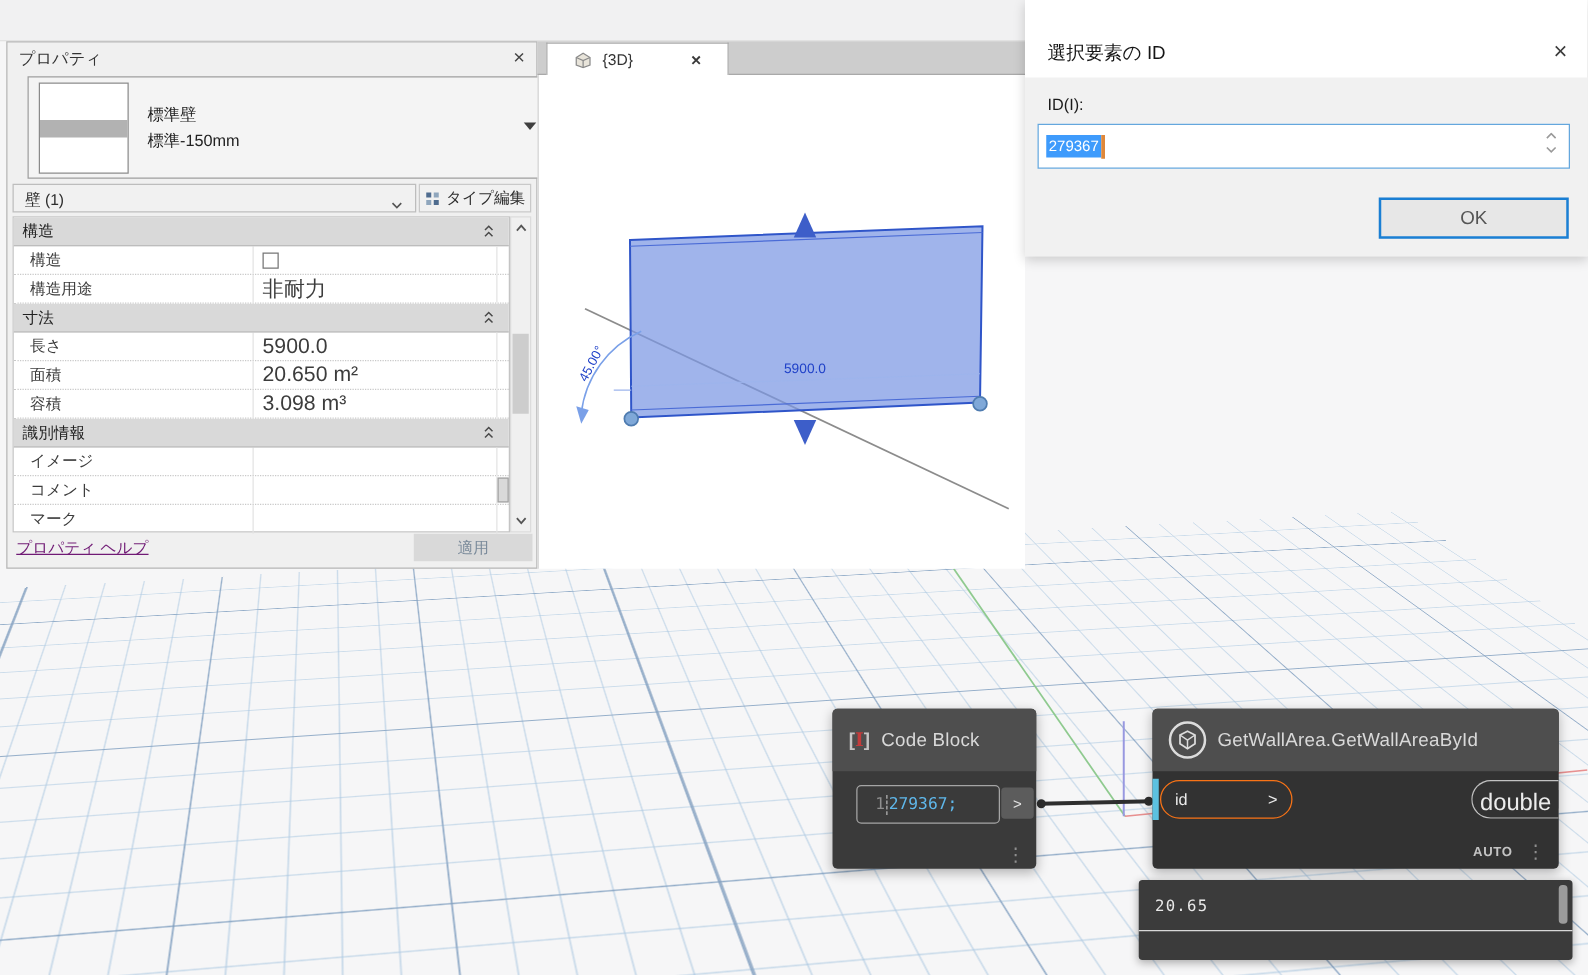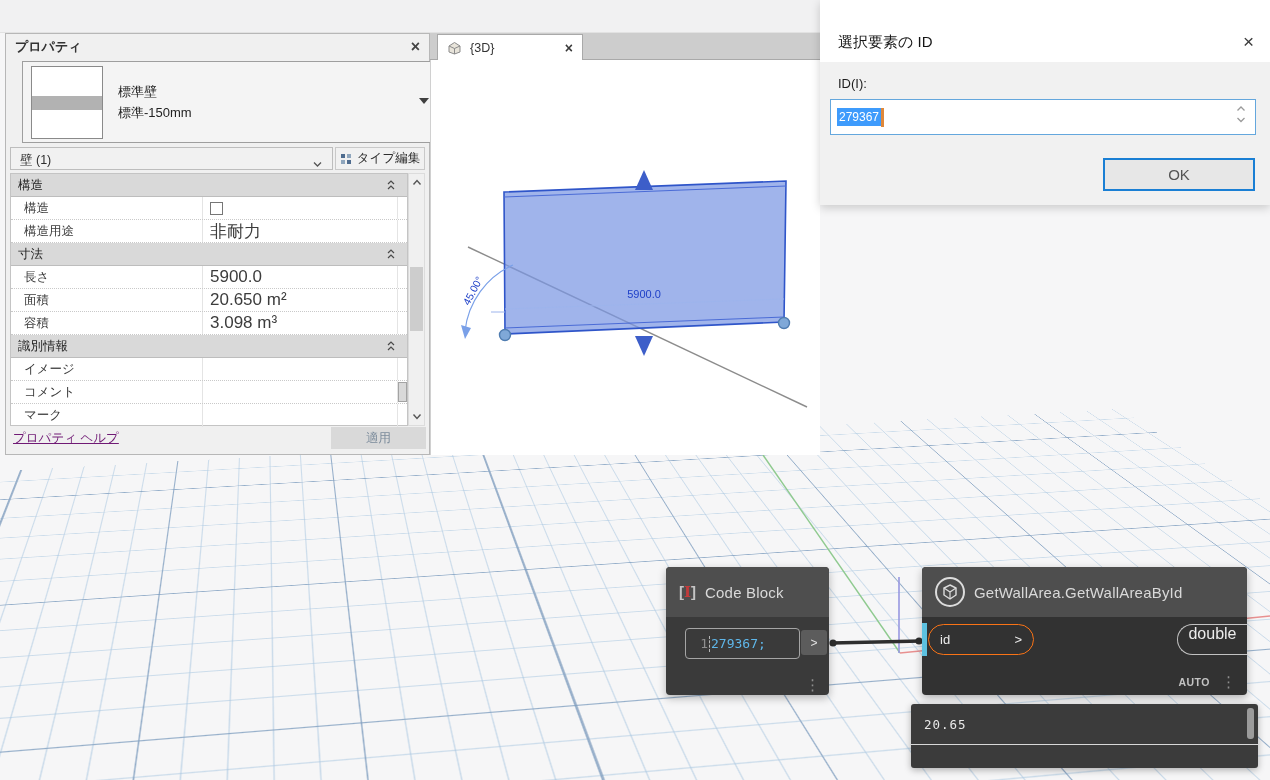--- a/index.html
+++ b/index.html
@@ -35,37 +35,37 @@
   .cb-outport { position:absolute; right:2px; top:63px; width:26px; height:25px; background:#5c5c5c; border-radius:3px;
     color:#e3e3e3; font-size:12px; display:flex; align-items:center; justify-content:center; }
   .node-menu { position:absolute; right:9px; bottom:4px; color:#8f8f8f; font-size:15px; line-height:13px; }
 
   .gw-node { left:922px; top:567px; width:325px; height:128px; background:#323232; }
   .gw-icon { width:30px; height:30px; border:2px solid #dcdcdc; border-radius:50%; display:flex; align-items:center; justify-content:center; flex:none; }
   .gw-instrip { position:absolute; left:0; top:56px; width:5px; height:33px; background:#5cc1e0; }
   .gw-inpill { position:absolute; left:6px; top:57px; width:106px; height:31px; border:1px solid #f97316; border-radius:16px;
     color:#ececec; font-size:13px; display:flex; align-items:center; justify-content:space-between; padding:0 11px; }
   .gw-outpill { position:absolute; right:0; top:57px; width:70px; height:31px; border:1px solid #c2c2c2; border-right:none;
-    border-radius:16px 0 0 16px; color:#ececec; font-size:16px; display:flex; align-items:flex-start; justify-content:center; }
+    border-radius:16px 0 0 16px; color:#ececec; font-size:19px; display:flex; align-items:flex-end; justify-content:center; }
   .gw-footer { position:absolute; right:11px; bottom:7px; display:flex; align-items:center; gap:11px; }
   .gw-lacing { color:#c3c3c3; font-size:10.5px; font-weight:bold; letter-spacing:.5px; }
   .gw-menu { color:#8f8f8f; font-size:15px; line-height:13px; }
 
   .preview { left:911px; top:704px; width:347px; height:64px; background:#3b3b3b; border-radius:3px; box-shadow:0 2px 7px rgba(0,0,0,.3); }
   .pv-top { position:relative; height:40px; }
   .pv-val { position:absolute; left:13px; top:13px; color:#e8e8e8; font-family:"DejaVu Sans Mono", monospace; font-size:12.5px; letter-spacing:1px; }
   .pv-scroll { position:absolute; right:4px; top:4px; width:7px; height:31px; background:#9b9b9b; border-radius:3px; }
   .pv-div { border-top:1px solid #d8d8d8; }
   .pv-bottom { height:23px; }
 
   
   .top-strip { left:0; top:0; width:820px; height:33px; background:#f1f1f2; border-bottom:1px solid #e2e2e2; }
 
   .props { left:5px; top:33px; width:425px; height:422px; background:#f0f0f0; border:1px solid #b7b7b7; }
-  .pp-header { height:26px; display:flex; align-items:center; padding:0 9px;font-weight:bold; }
+  .pp-header { height:26px; display:flex; align-items:center; padding:0 9px; }
   .pp-title { font-size:13px; color:#333; }
   .pp-close { margin-left:auto; font-size:16px; color:#444; line-height:16px; cursor:default; }
   .pp-typebox { position:absolute; left:16px; top:27px; width:415px; height:82px; background:#f4f4f4; border:1px solid #9e9e9e; }
   .pp-thumb { position:absolute; left:8px; top:4px; width:72px; height:73px; background:#fff; border:1px solid #8a8a8a; }
   .pp-thumb-band { position:absolute; left:0; top:29px; width:100%; height:14px; background:#b2b2b2; }
   .pp-typename { position:absolute; left:95px; top:19px; font-size:13px; color:#222; line-height:21px; }
   .pp-dd { position:absolute; right:7px; top:36px; width:0; height:0; border-left:5px solid transparent; border-right:5px solid transparent; border-top:6px solid #3f3f3f; }
   .pp-selrow { position:absolute; left:4px; top:113px; width:415px; height:23px; display:flex; gap:2px; }
   .pp-combo { flex:1; border:1px solid #bdbdbd; background:#f1f1f1; display:flex; align-items:flex-end; font-size:12.5px; color:#2e2e2e; padding:0 9px; }
   .pp-combo svg { margin-left:auto; }
@@ -81,21 +81,21 @@
   .checkbox { width:13px; height:13px; background:#fff; border:1px solid #767676; }
   .mini-btn { position:absolute; left:0; top:1px; width:9px; height:20px; background:#d9d9d9; border:1px solid #a3a3a3; }
   .pp-scroll { position:absolute; right:4px; top:139px; width:17px; height:253px; background:#f0f0f0; border:1px solid #dcdcdc; }
   .pp-scroll .thumb { position:absolute; left:1px; top:93px; width:13px; height:64px; background:#cdcdcd; }
   .sc-arrow { position:absolute; left:3px; }
   .pp-help { position:absolute; left:7px; bottom:7px; font-size:12.5px; color:#701a75; text-decoration:underline; }
   .pp-apply { position:absolute; right:3px; bottom:5px; width:95px; height:22px; background:#d9d9d9; color:#7b8b9b; font-size:12.5px; display:flex; align-items:center; justify-content:center; }
 
   .tabbar { left:430px; top:33px; width:390px; height:27px; background:#cdcdcd; border-bottom:1px solid #a9a9a9; }
   .tab { position:absolute; left:7px; top:1px; width:146px; height:26px; background:#fff; border:1px solid #a9a9a9; border-bottom:none;
-    display:flex; align-items:center; gap:8px; padding:0 9px; }
+    display:flex; align-items:center; gap:8px; padding:0 21px; }
   .tab-label { font-size:12.5px; color:#333; }
   .tab-close { margin-left:auto; font-size:14px; font-weight:bold; color:#3a3a3a; }
   .canvas3d { left:430px; top:60px; width:390px; height:395px; background:#fff; border-left:1px solid #d0d0d0; }
 
   
   .dialog { left:820px; top:0; width:450px; height:205px; background:#fff; box-shadow:0 3px 9px rgba(0,0,0,.18); }
   .dlg-title { position:absolute; left:18px; top:33px; font-size:15px; color:#151515; }
   .dlg-close { position:absolute; right:16px; top:31px; font-size:19px; color:#3c3c3c; font-weight:300; }
   .dlg-body { position:absolute; left:0; top:62px; width:450px; height:143px; background:#f1f1f1; }
   .dlg-label { position:absolute; left:18px; top:14px; font-size:13px; color:#1c1c1c; }

